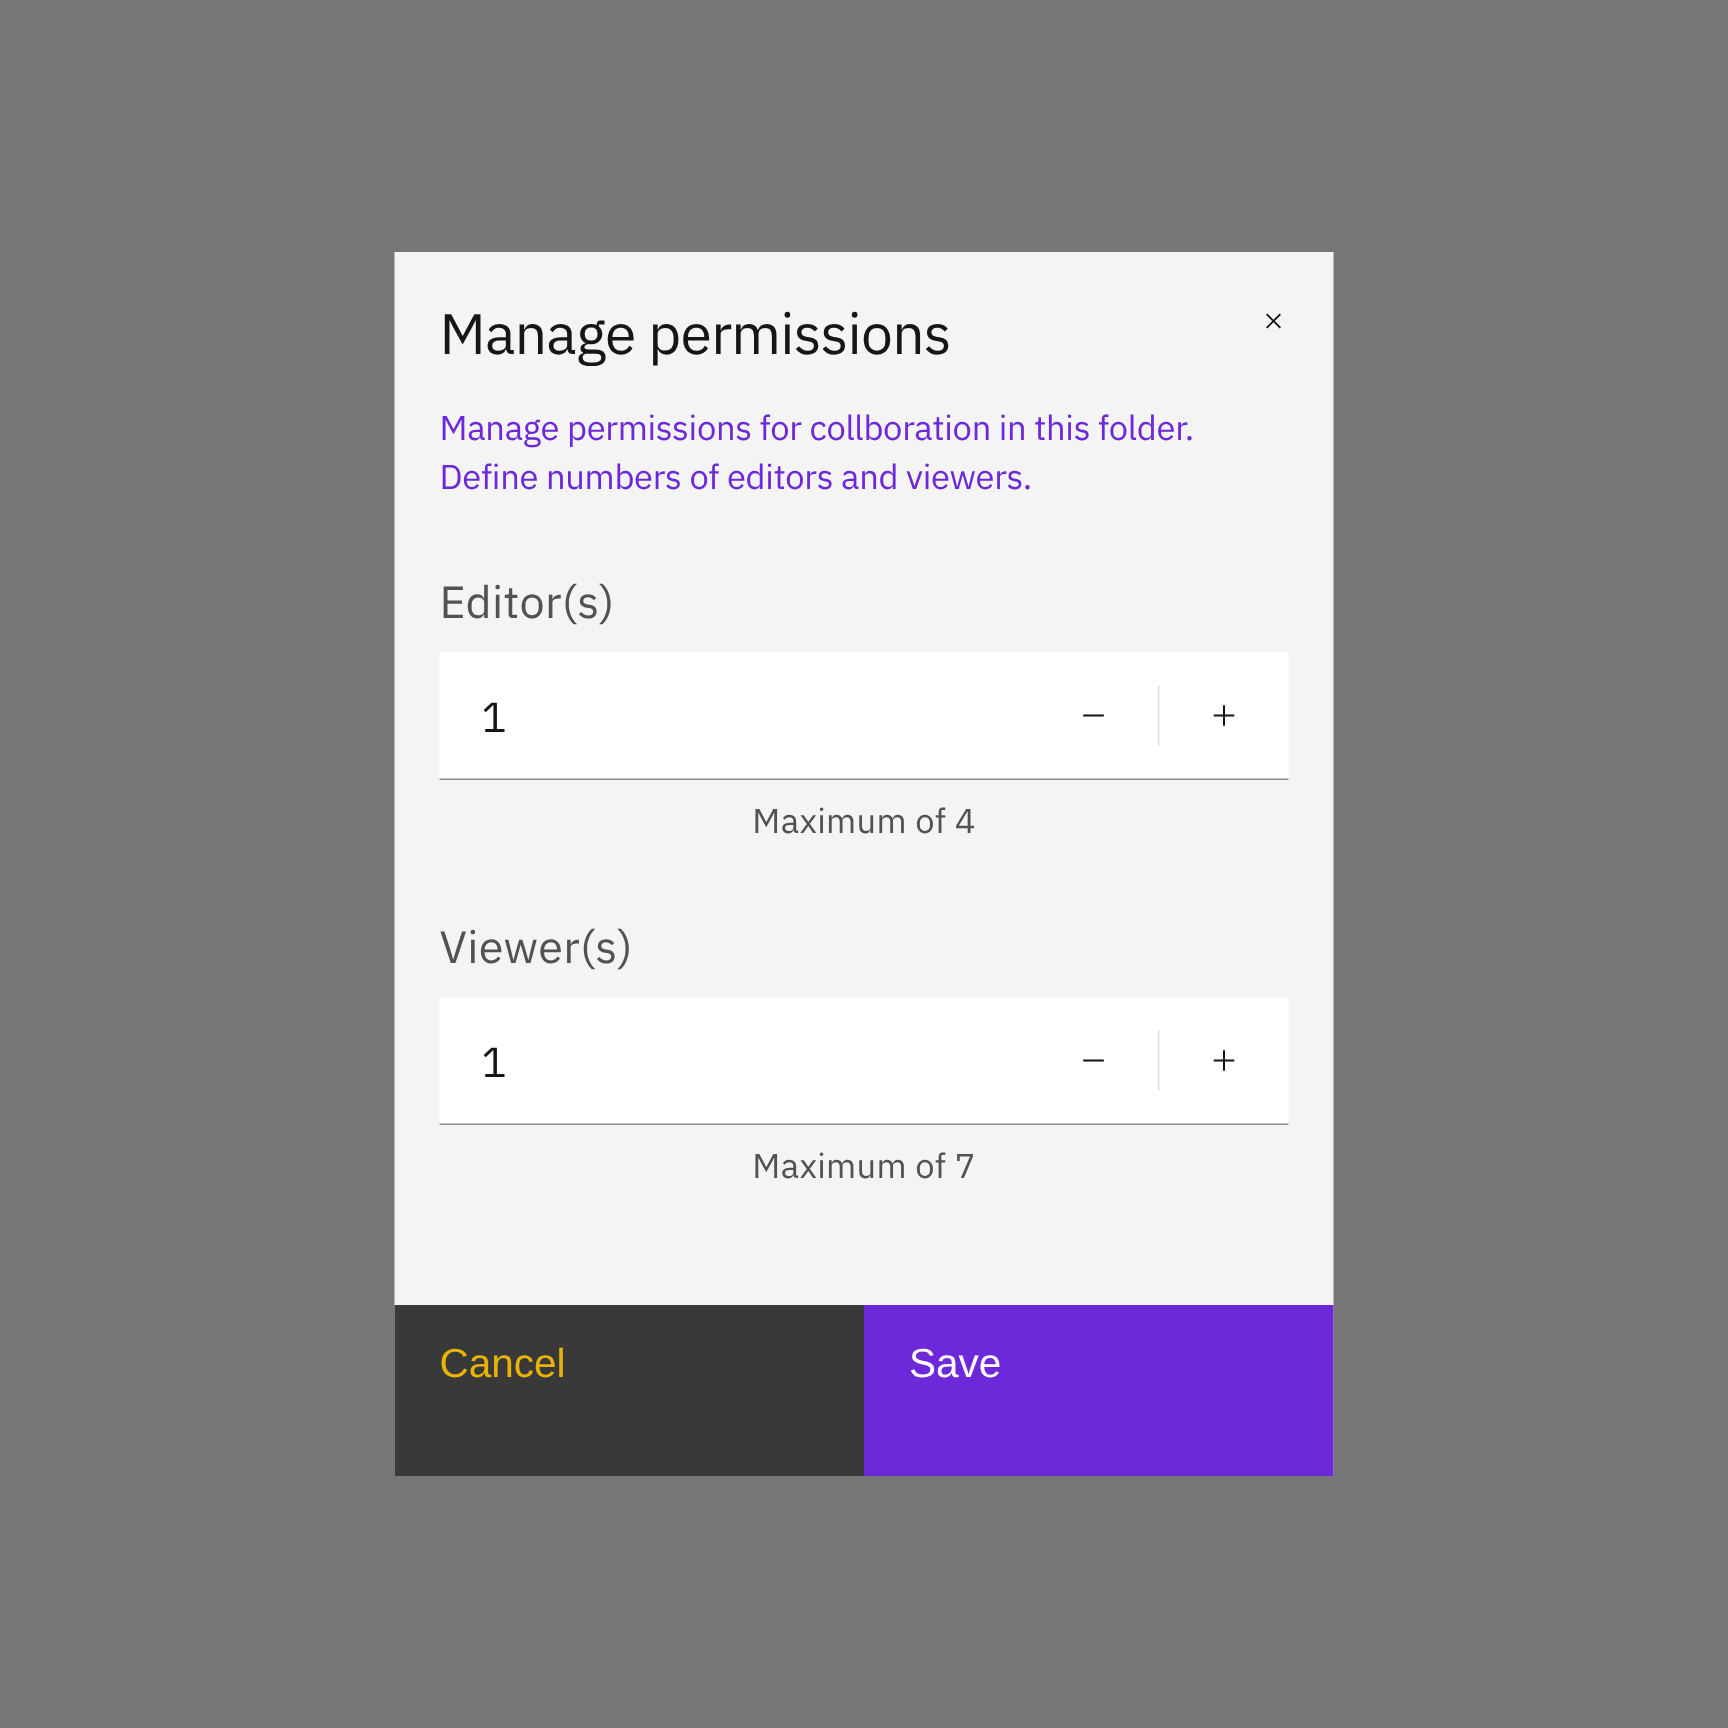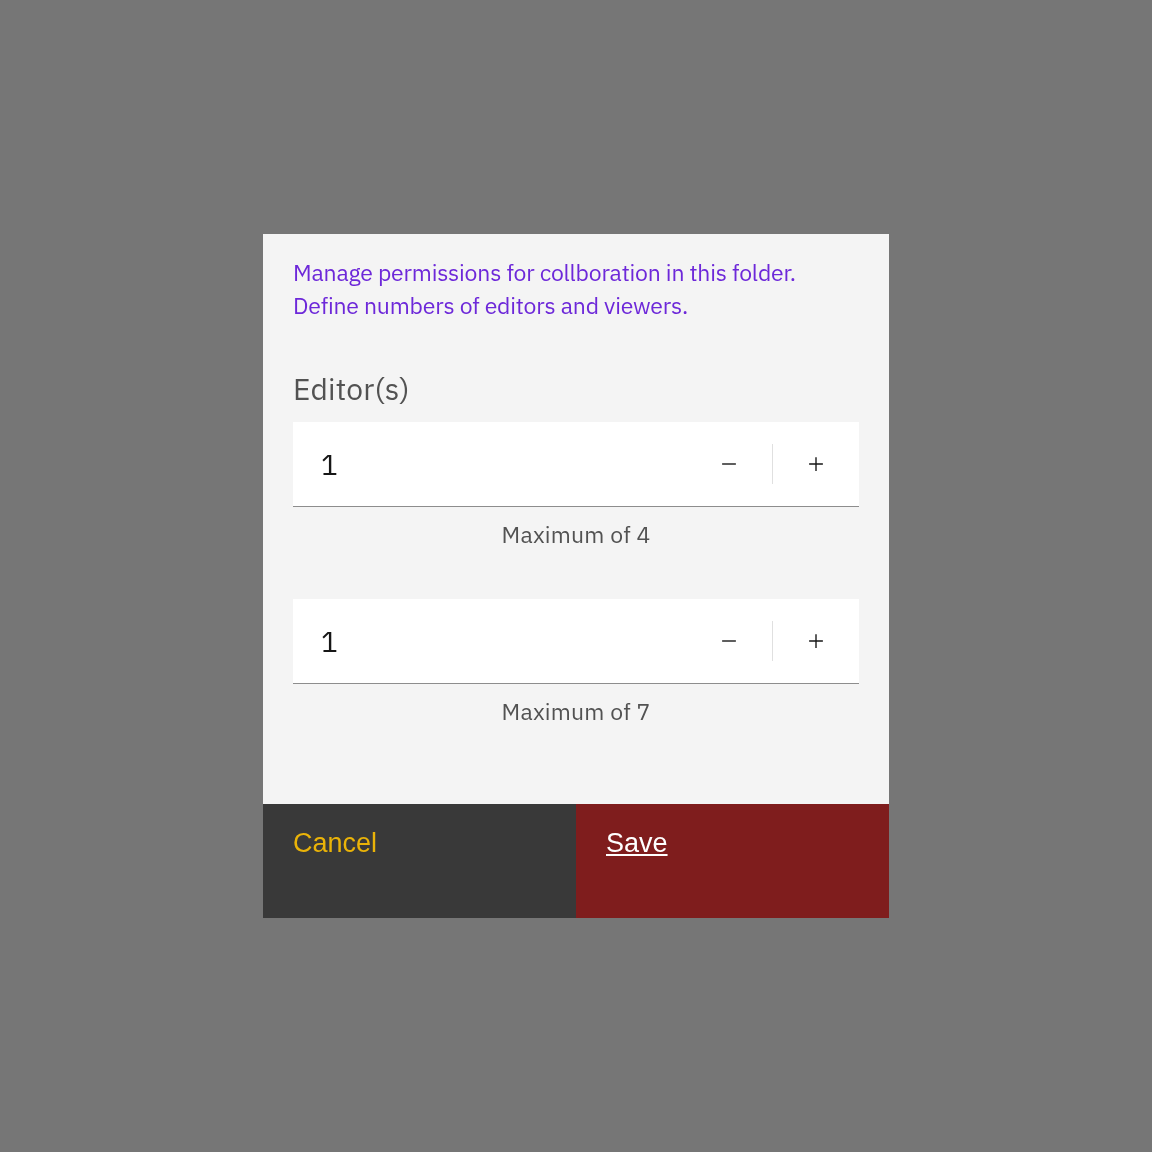--- a/index.html
+++ b/index.html
@@ -128,29 +128,36 @@
       padding-left: 30px;
       padding-top: 24px;
       display: flex;
       align-items: flex-start;
     }
     .cancel-btn {
       background: #393939;
       color: #eab308;
     }
     .save-btn {
-      background: #7f1d1d;
+      background: #6d28d9;
       color: #ffffff;
-      text-decoration: underline;
     }
   </style>
 </head>
 <body>
 
 <div class="modal">
+  <div class="modal-header">
+    <h2 class="modal-title">Manage permissions</h2>
+    <button class="close-btn">
+      <svg viewBox="0 0 32 32" fill="#161616">
+        <polygon points="24 9.4 22.6 8 16 14.6 9.4 8 8 9.4 14.6 16 8 22.6 9.4 24 16 17.4 22.6 24 24 22.6 17.4 16 24 9.4"></polygon>
+      </svg>
+    </button>
+  </div>
 
   <p class="modal-description">Manage permissions for collboration in this folder. Define numbers of editors and viewers.</p>
 
   <div class="field-group first">
     <div class="field-label">Editor(s)</div>
     <div class="number-input">
       <div class="number-value">1</div>
       <div class="number-controls">
         <button class="number-btn">
           <svg viewBox="0 0 32 32" fill="#161616">
@@ -162,20 +169,21 @@
           <svg viewBox="0 0 32 32" fill="#161616">
             <polygon points="17 15 17 6 15 6 15 15 6 15 6 17 15 17 15 26 17 26 17 17 26 17 26 15 17 15"></polygon>
           </svg>
         </button>
       </div>
     </div>
     <div class="field-helper">Maximum of 4</div>
   </div>
 
   <div class="field-group second">
+    <div class="field-label">Viewer(s)</div>
     <div class="number-input">
       <div class="number-value">1</div>
       <div class="number-controls">
         <button class="number-btn">
           <svg viewBox="0 0 32 32" fill="#161616">
             <rect x="6" y="15" width="20" height="2"></rect>
           </svg>
         </button>
         <div class="divider"></div>
         <button class="number-btn">

